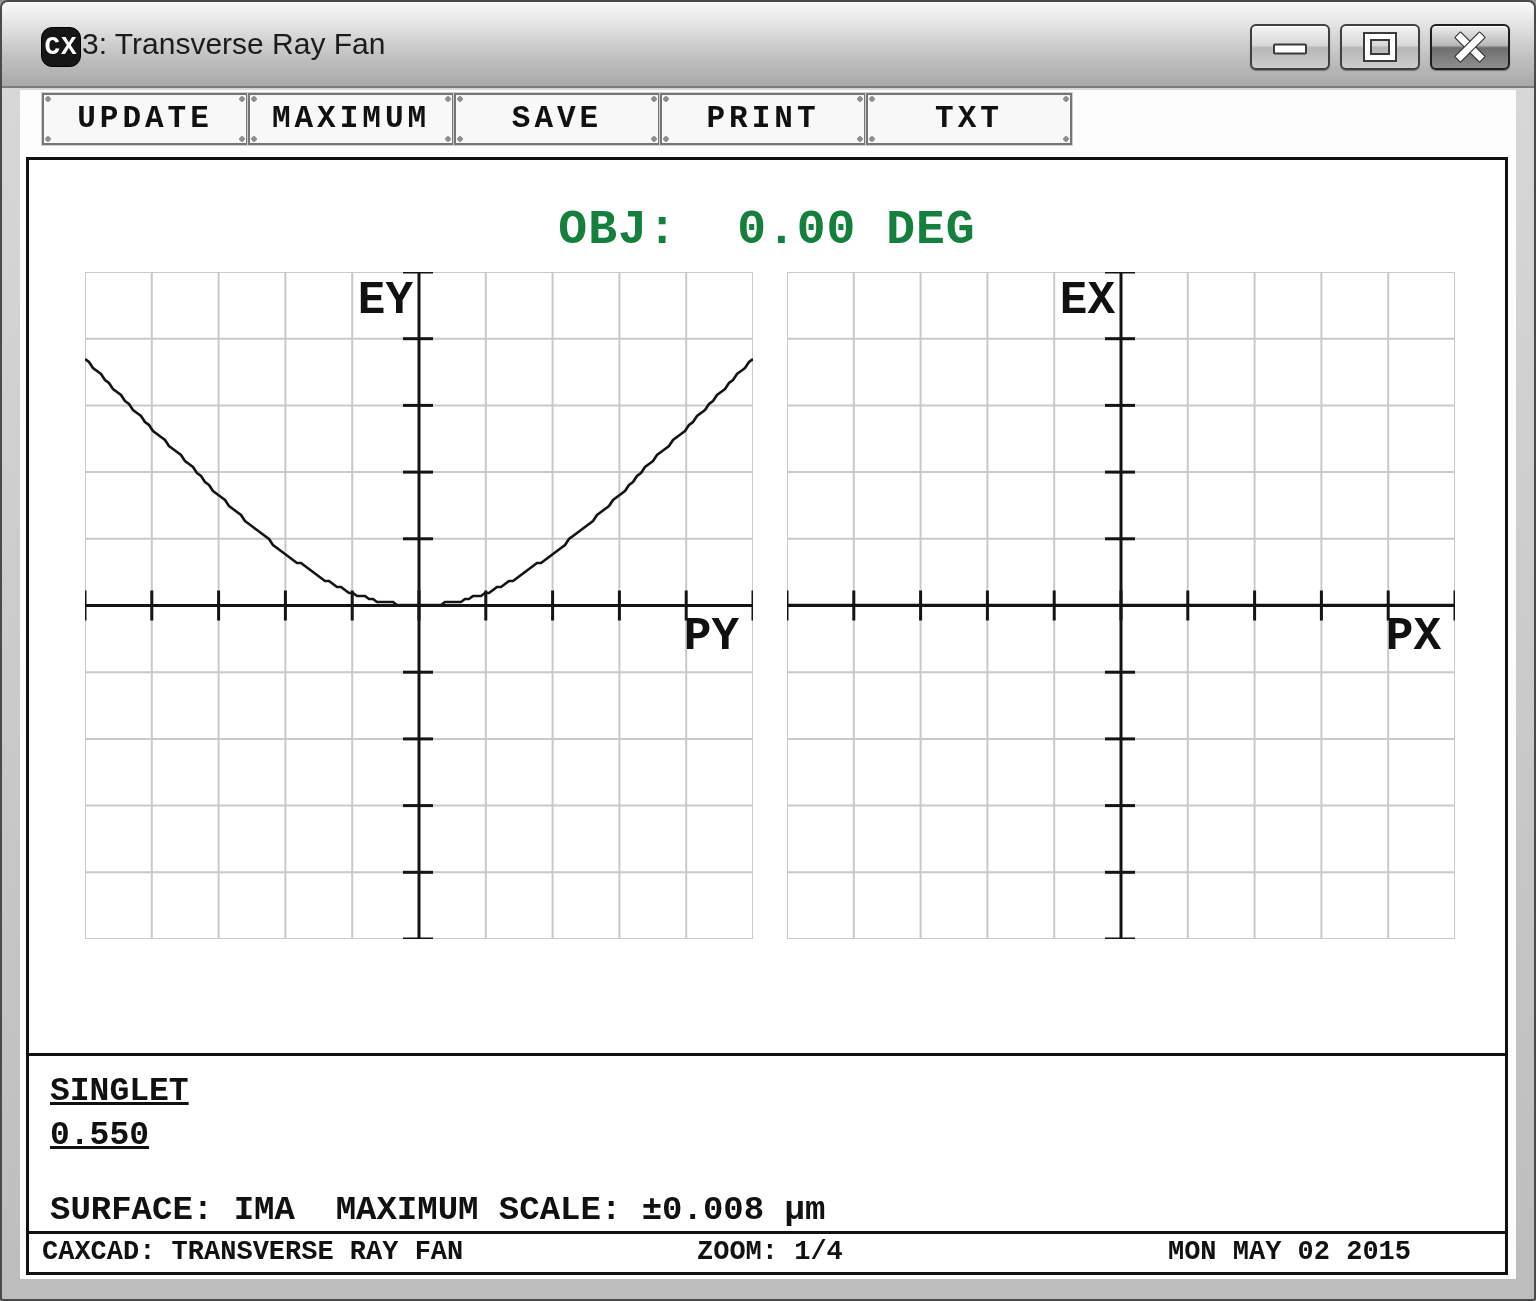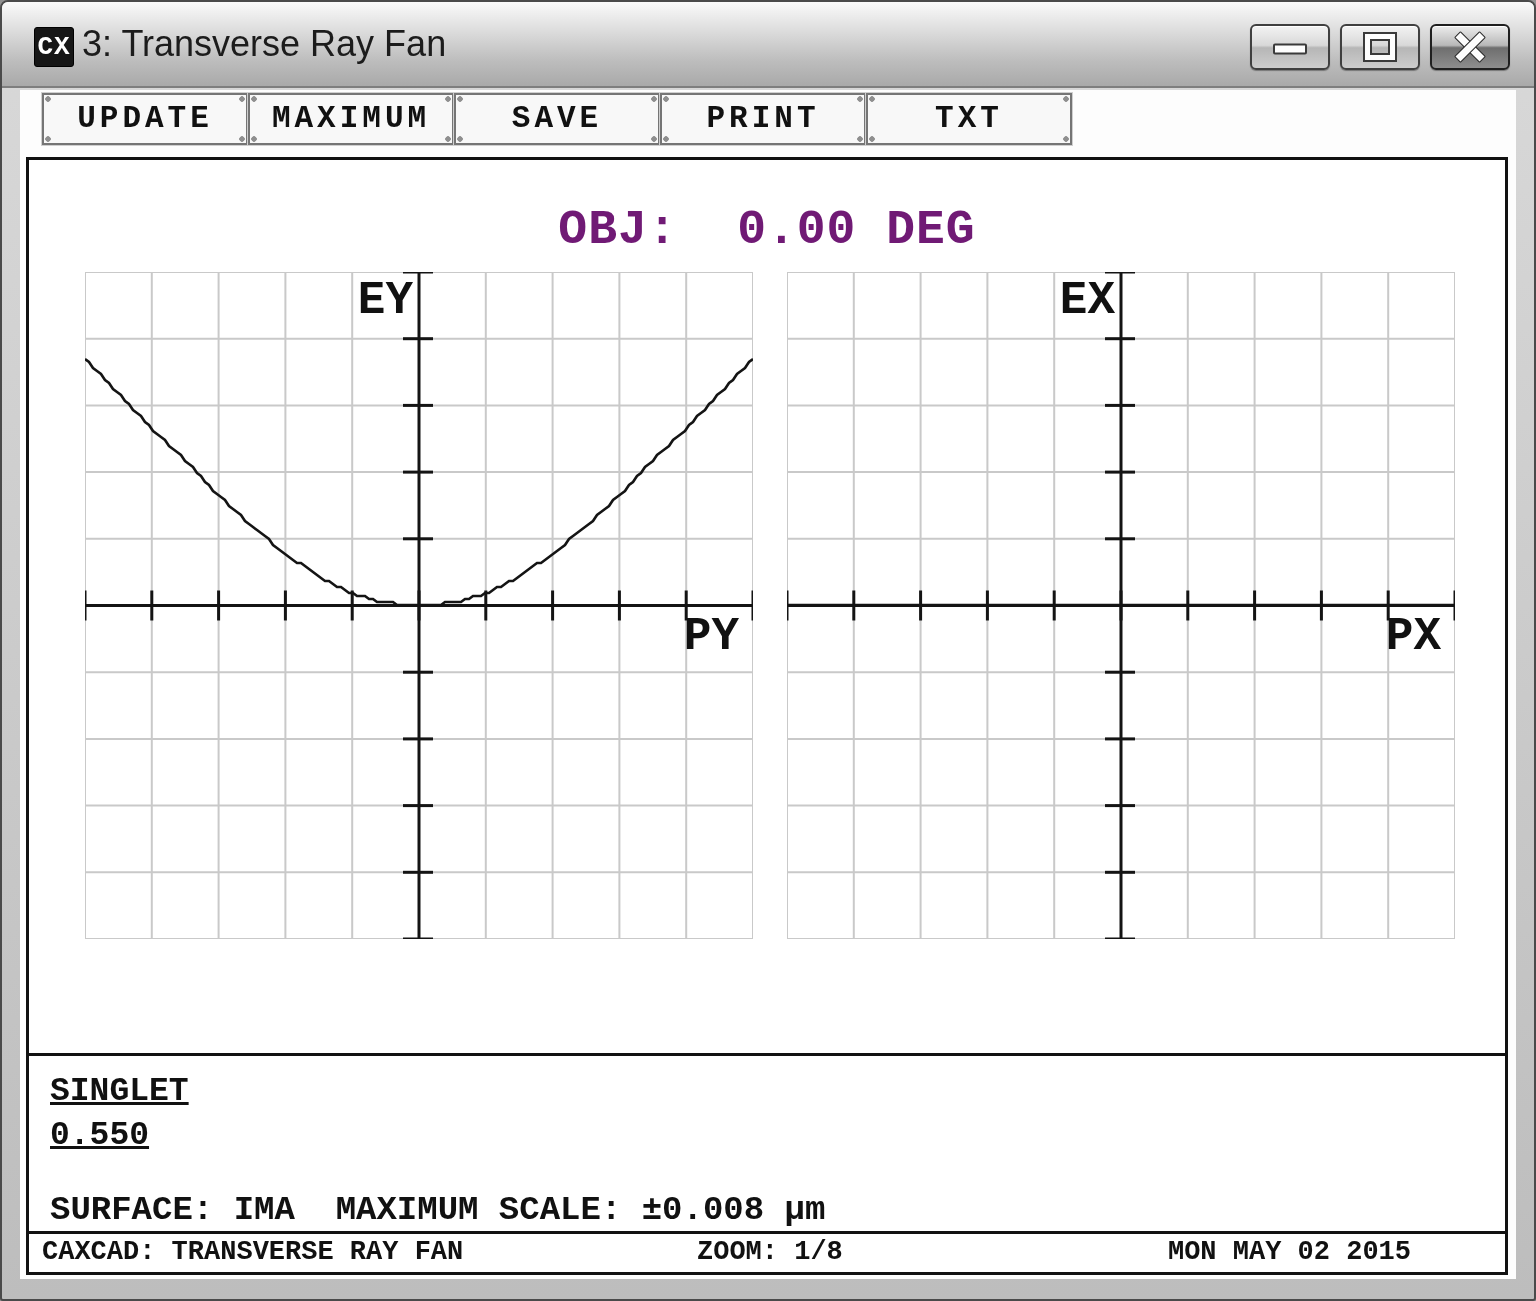--- a/index.html
+++ b/index.html
@@ -12,28 +12,28 @@
     overflow:hidden;
   }
 
   
   .titlebar {
     position:absolute; left:0; top:0; right:0; height:86px;
     background:linear-gradient(#fafafa 0%, #dcdcdc 35%, #bdbdbd 70%, #a9a9a9 100%);
     border-bottom:2px solid #7e7e7e;
   }
   .app-icon {
-    position:absolute; left:32px; top:25px; width:40px; height:40px;
-    background:#161616; border:1px solid #000; border-radius:3px;
+    position:absolute; left:39px; top:25px; width:40px; height:40px;
+    background:#161616; border:1px solid #000; border-radius:11px;
     color:#fff; font:bold 26px/38px "Liberation Mono", monospace;
     text-align:center; letter-spacing:1px;
   }
   .title-text {
     position:absolute; left:80px; top:0; height:84px; line-height:84px;
-    font-family:"Liberation Sans", sans-serif; font-size:36px; color:#1c1c1c;
+    font-family:"Liberation Sans", sans-serif; font-size:30px; color:#1c1c1c;
   }
   .win-controls { position:absolute; right:24px; top:22px; display:flex; gap:10px; }
   .winbtn {
     position:relative; width:80px; height:46px; border:2px solid #3f3f3f; border-radius:6px;
     background:linear-gradient(#f3f3f3 0%, #d8d8d8 46%, #b6b6b6 52%, #cdcdcd 100%);
     box-shadow:inset 0 1px 0 #ffffff, 0 1px 1px rgba(0,0,0,.35);
     cursor:pointer;
   }
   .winbtn.close {
     background:linear-gradient(#ededed 0%, #b8b8b8 46%, #6e6e6e 52%, #8e8e8e 100%);
@@ -77,21 +77,21 @@
   }
 
   
   .frame {
     position:absolute; left:6px; top:67px; width:1482px; height:1118px;
     border:3px solid #111; background:#fff;
   }
   .graph-area { position:relative; width:100%; height:896px; border-bottom:3px solid #111; }
   .obj-title {
     position:absolute; left:0; right:0; top:44px; text-align:center;
-    font:bold 48px/52px "Liberation Mono", monospace; color:#701a75; letter-spacing:1px;
+    font:bold 48px/52px "Liberation Mono", monospace; color:#15803d; letter-spacing:1px;
     white-space:pre;
   }
   .subplot { position:absolute; top:112px; width:668px; height:667px;text-align:center; }
   .subplot.left { left:56px; }
   .subplot.right { left:758px; }
   .subplot svg { position:absolute; left:0; top:0; }
   .ylab {
     position:absolute; right:340px; top:4px;
     font:bold 46px/50px "Liberation Mono", monospace; color:#111;
   }
@@ -259,19 +259,19 @@
       </div>
 
       <div class="info-area">
         <div class="info-line1">SINGLET</div>
         <div class="info-line2">0.550</div>
         <div class="info-line3">SURFACE: IMA  MAXIMUM SCALE: ±0.008 μm</div>
       </div>
 
       <div class="statusbar">
         <span class="sb-left">CAXCAD: TRANSVERSE RAY FAN</span>
-        <span class="sb-center">ZOOM: 1/8</span>
+        <span class="sb-center">ZOOM: 1/4</span>
         <span class="sb-right">MON MAY 02 2015</span>
       </div>
 
     </div>
   </div>
 </div>
 
 </body></html>

